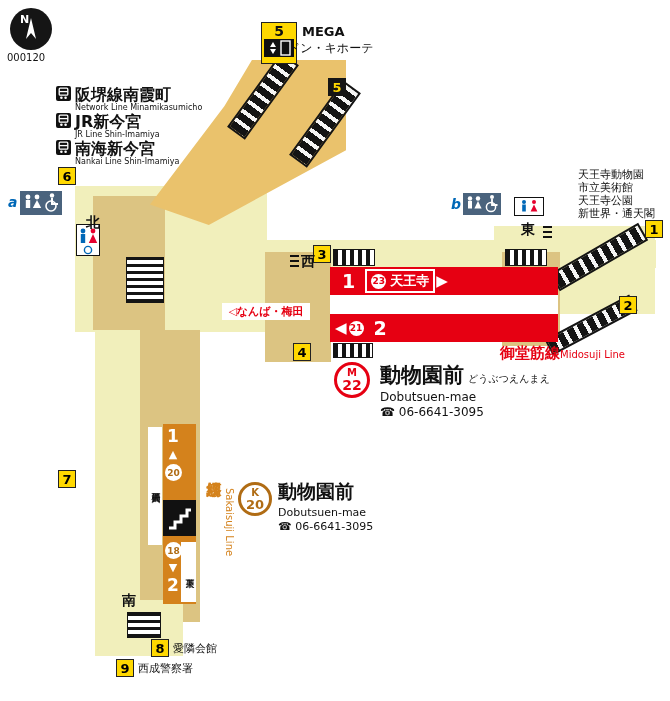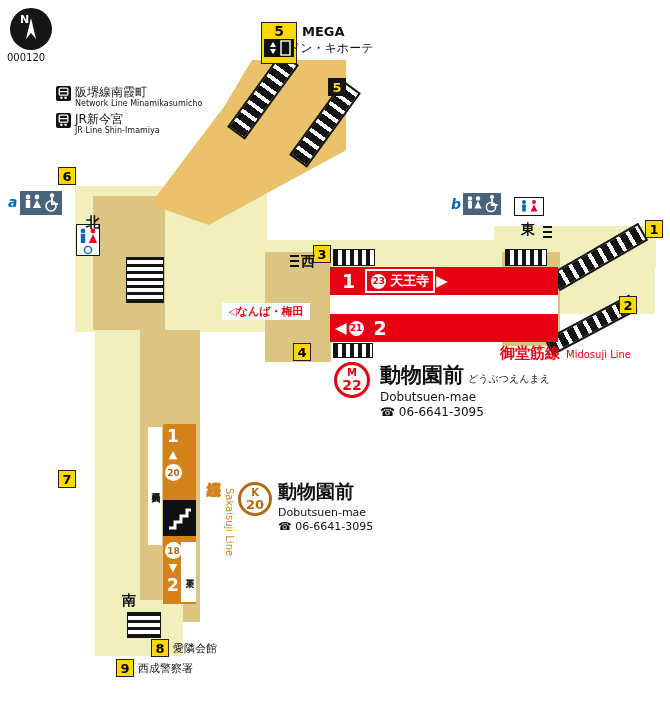--- a/index.html
+++ b/index.html
@@ -21,21 +21,21 @@
   .rbadge{width:36px;height:36px;border:3px solid #e60012;border-radius:50%;background:#fff;color:#e60012;
           font-weight:bold;display:flex;flex-direction:column;align-items:center;justify-content:center;
           line-height:1;box-sizing:border-box;}
   .kbadge{width:34px;height:34px;border:3px solid #b06c14;border-radius:50%;background:#fff;color:#b06c14;
           font-weight:bold;display:flex;flex-direction:column;align-items:center;justify-content:center;
           line-height:1;box-sizing:border-box;}
   .vtext{writing-mode:vertical-rl;text-orientation:upright;}
   .vlat{writing-mode:vertical-rl;}
   .w{color:#fff;}
   .transfer{display:flex;gap:4px;align-items:flex-start;}
-  .tjp{font-size:12px;font-weight:normal;display:block;line-height:1.15;}
+  .tjp{font-size:16px;font-weight:bold;display:block;line-height:1.15;}
   .ten{font-size:8px;display:block;line-height:1.1;}
   .arrowbox{display:flex;align-items:center;border:2px solid #fff;padding:1px 4px;}
 </style>
 </head>
 <body>
 
 <div id="map">
 
   <div class="a pale" style="left:75px;top:186px;width:192px;height:146px"></div>
   <div class="a tan" style="left:93px;top:196px;width:72px;height:134px"></div>
@@ -72,21 +72,21 @@
   </div>
 
   <div class="a" style="left:330px;top:314px;width:228px;height:28px;background:#e60012;display:flex;align-items:center">
     <span class="w" style="font-size:15px;margin-left:5px">◀</span>
     <span class="chip" style="width:15px;height:15px;font-size:9px;color:#e60012;margin-left:2px">21</span>
     <span class="w" style="font-weight:bold;font-size:19px;margin-left:10px">2</span>
   </div>
 
   <div class="a" style="left:222px;top:303px;width:88px;height:17px;background:#fff;color:#e60012;font-weight:bold;font-size:11px;display:flex;align-items:center;justify-content:center">◁なんば・梅田</div>
 
-  <div class="a" style="left:500px;top:344px;display:flex;align-items:baseline;gap:6px;color:#e60012">
+  <div class="a" style="left:500px;top:344px;display:flex;align-items:baseline;gap:0;color:#e60012">
     <span style="font-size:15px;font-weight:bold">御堂筋線</span>
     <span style="font-size:10px">Midosuji Line</span>
   </div>
 
   <div class="a rbadge" style="left:334px;top:362px">
     <span style="font-size:10px">M</span>
     <span style="font-size:14px">22</span>
   </div>
 
   <div class="a" style="left:380px;top:361px">
@@ -190,21 +190,40 @@
         <rect x="3.2" y="2.2" width="8.6" height="7" rx="1" fill="none" stroke="#fff" stroke-width="1.3"></rect>
         <line x1="3.2" y1="5.6" x2="11.8" y2="5.6" stroke="#fff" stroke-width="1.3"></line>
         <circle cx="5.4" cy="11.8" r="1.3" fill="#fff"></circle>
         <circle cx="9.6" cy="11.8" r="1.3" fill="#fff"></circle>
       </svg>
     <span>
         <span class="tjp">JR新今宮</span>
         <span class="ten">JR Line Shin-Imamiya</span>
       </span>
   </div>
-
+  <div class="a transfer" style="left:56px;top:140px">
+    <svg width="15" height="15">
+        <rect width="15" height="15" rx="2" fill="#111"></rect>
+        <rect x="3.2" y="2.2" width="8.6" height="7" rx="1" fill="none" stroke="#fff" stroke-width="1.3"></rect>
+        <line x1="3.2" y1="5.6" x2="11.8" y2="5.6" stroke="#fff" stroke-width="1.3"></line>
+        <circle cx="5.4" cy="11.8" r="1.3" fill="#fff"></circle>
+        <circle cx="9.6" cy="11.8" r="1.3" fill="#fff"></circle>
+      </svg>
+    <span>
+        <span class="tjp">南海新今宮</span>
+        <span class="ten">Nankai Line Shin-Imamiya</span>
+      </span>
+  </div>
+
+  <div class="a" style="left:578px;top:168px;width:88px;font-size:11px;line-height:13px">
+    <div>天王寺動物園</div>
+    <div>市立美術館</div>
+    <div>天王寺公園</div>
+    <div>新世界・通天閣</div>
+  </div>
 
   <div class="a" style="left:8px;top:194px;font-size:14px;font-weight:bold;font-style:italic;color:#0068b7">a</div>
   <div class="a" style="left:20px;top:191px">
     <svg width="42" height="24">
         <rect width="42" height="24" fill="#4a637d"></rect>
       <circle cx="8" cy="6" r="2.4" fill="#fff"></circle>
         <rect x="5.8" y="9" width="4.4" height="8" fill="#fff"></rect>
       <circle cx="17" cy="6" r="2.4" fill="#fff"></circle>
         <polygon points="17,9 12.8,17 21.2,17" fill="#fff"></polygon>
       <circle cx="31" cy="15" r="5" fill="none" stroke="#fff" stroke-width="1.6"></circle>

